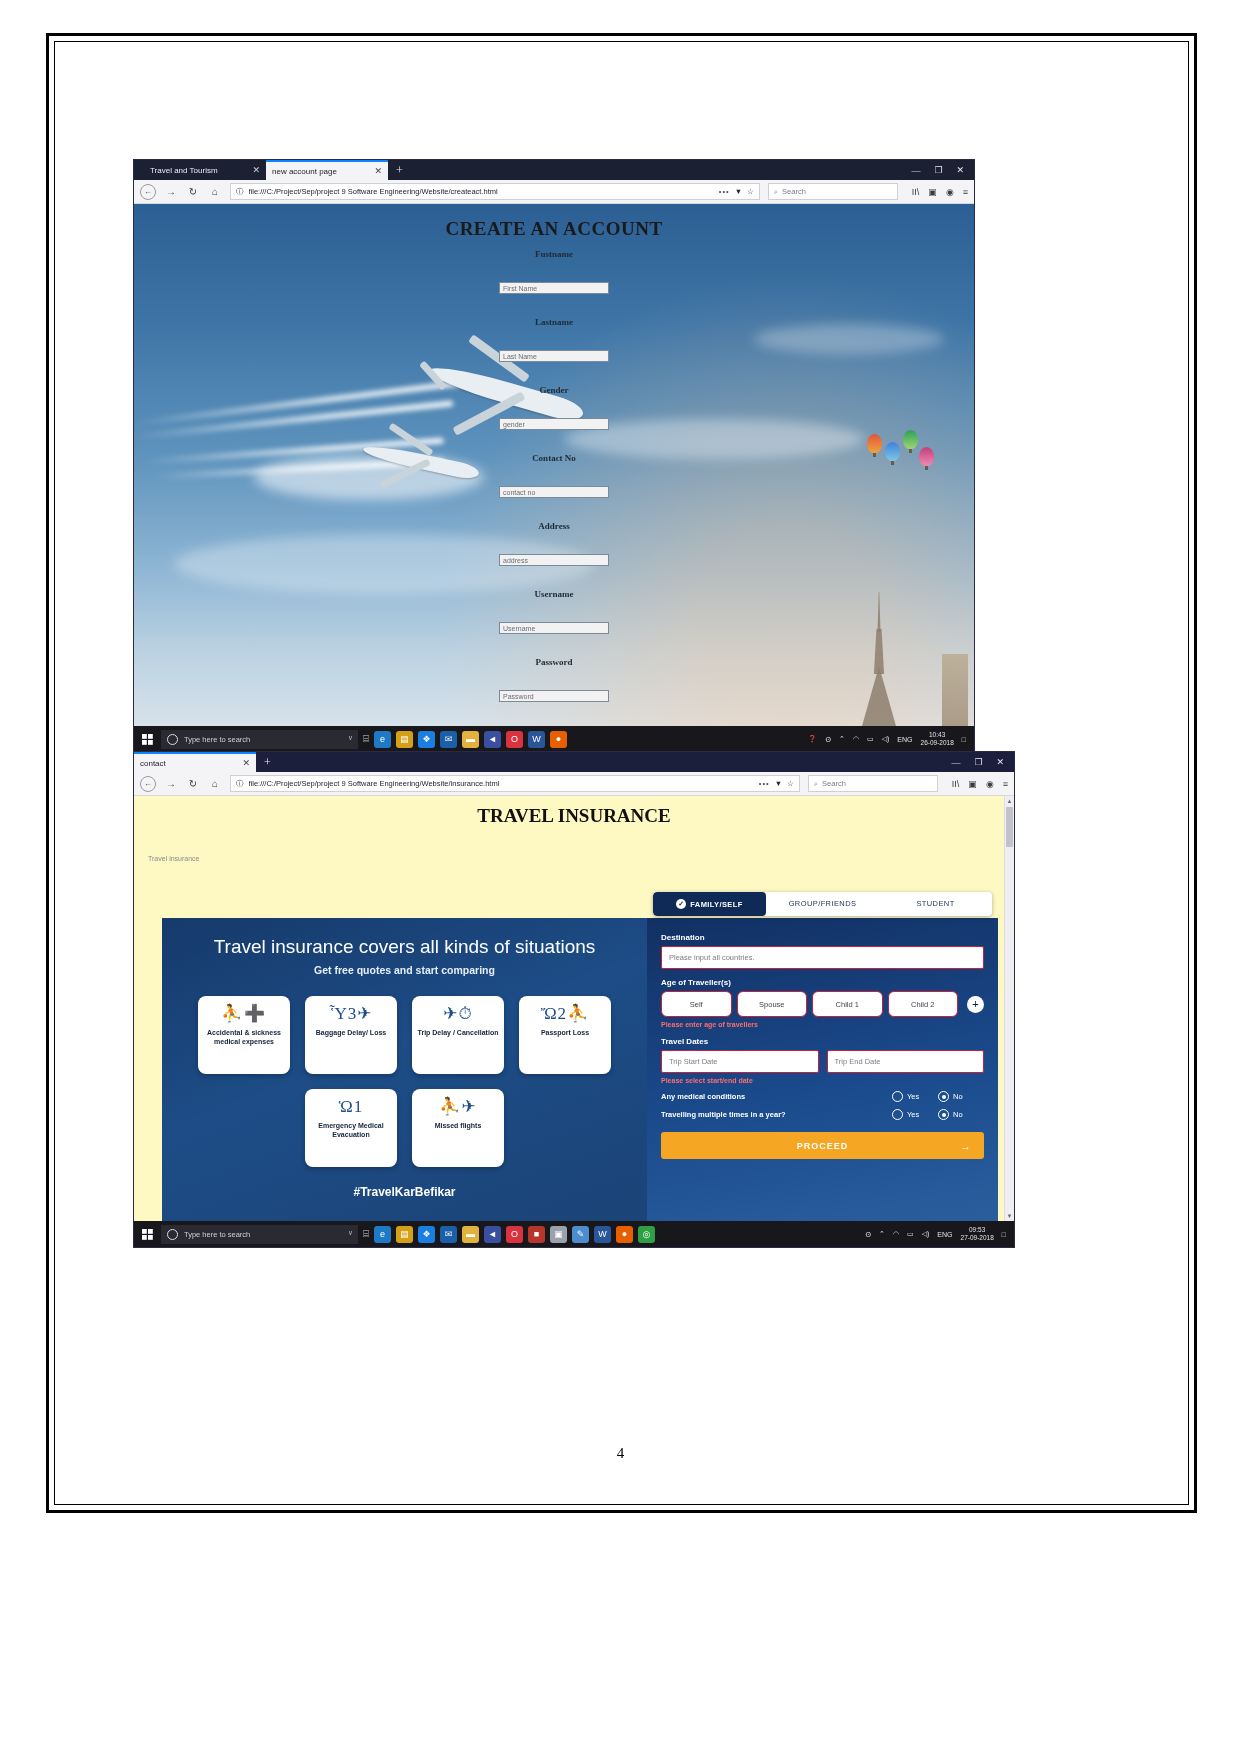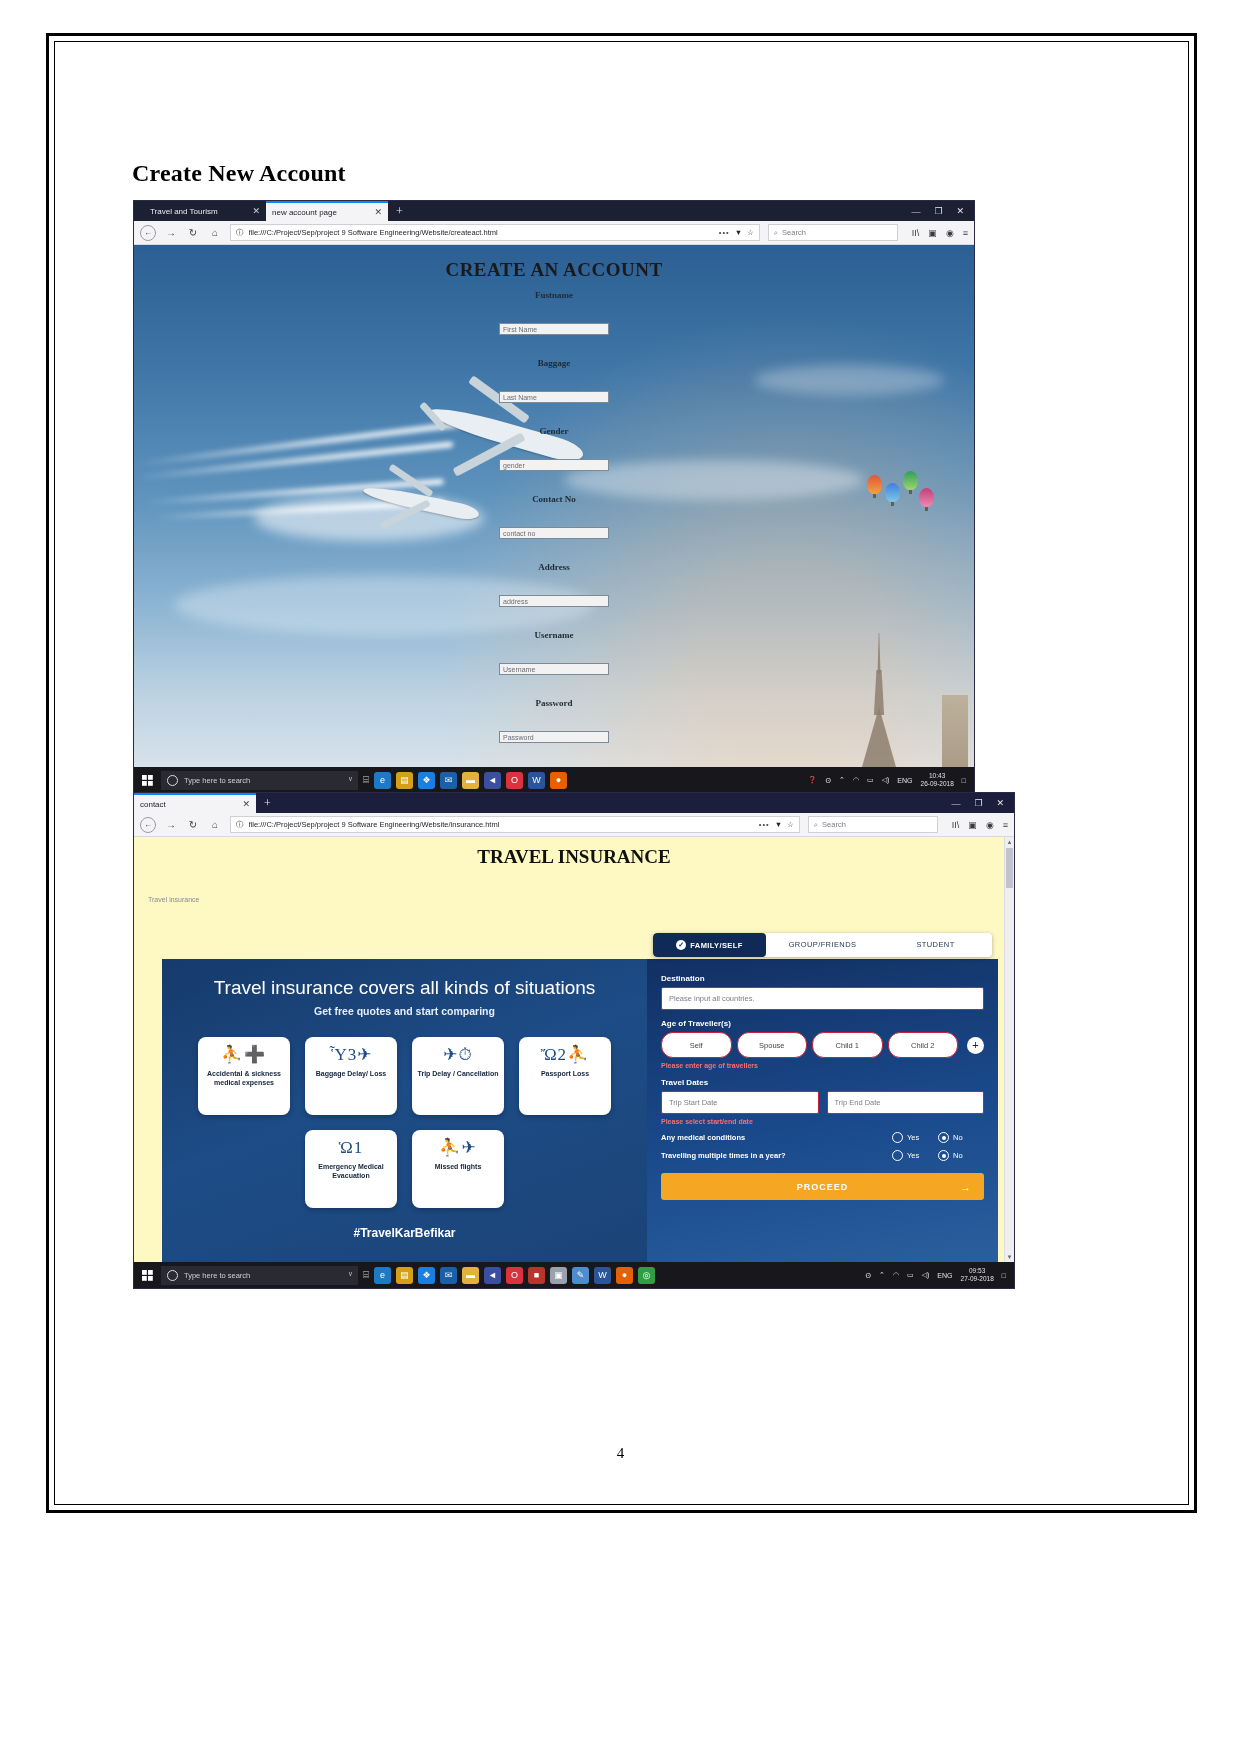--- a/index.html
+++ b/index.html
@@ -95,21 +95,21 @@
   .ins-right{flex:1;background:linear-gradient(170deg,#123063 0%,#1a4a8c 55%,#2a5f9e 100%);position:relative;padding:0 0 0 0;}
   .seg-wrap{display:flex;background:#fff;border-radius:4px;margin:-12px 6px 0 6px;position:relative;top:-14px;overflow:hidden;box-shadow:0 1px 4px rgba(0,0,0,.3);}
   .seg{flex:1;text-align:center;font-family:"Liberation Sans",sans-serif;font-size:7.5px;letter-spacing:.4px;padding:7px 2px;color:#2a3a55;}
   .seg.active{background:#102a57;color:#fff;border-radius:4px;display:flex;align-items:center;justify-content:center;gap:4px;font-weight:bold;}
   .seg.active .tick{width:10px;height:10px;border-radius:50%;background:#fff;color:#102a57;font-size:7px;display:flex;align-items:center;justify-content:center;}
   .fgroup{padding:0 14px;margin-top:-6px;}
   .flbl{font-family:"Liberation Sans",sans-serif;font-size:8px;color:#fff;font-weight:bold;margin:9px 0 4px 0;}
   .ftxt{background:#fff;border:1px solid #c7203a;height:21px;display:flex;align-items:center;padding-left:7px;font-family:"Liberation Sans",sans-serif;font-size:7.5px;color:#7d7d88;border-radius:2px;}
   .err{font-family:"Liberation Sans",sans-serif;font-size:7px;color:#ff6d6d;font-weight:bold;margin-top:4px;}
   .age-row{display:flex;align-items:center;gap:5px;}
-  .agebox{flex:1;background:#fff;border:1px solid #c7203a;height:24px;display:flex;align-items:center;justify-content:center;font-family:"Liberation Sans",sans-serif;font-size:7.5px;color:#44444e;border-radius:12px;}
+  .agebox{flex:1;background:#fff;border:1px solid #c7203a;height:24px;display:flex;align-items:center;justify-content:center;font-family:"Liberation Sans",sans-serif;font-size:7.5px;color:#44444e;border-radius:6px;}
   .plusbtn{width:17px;height:17px;border-radius:50%;background:#fff;color:#0f2a55;font-weight:bold;font-size:12px;display:flex;align-items:center;justify-content:center;margin-left:4px;}
   .dates-row{display:flex;gap:8px;}
   .dates-row .ftxt{flex:1;}
   .q-row{display:flex;align-items:center;margin-top:7px;}
   .q-label{font-family:"Liberation Sans",sans-serif;font-size:7.5px;color:#fff;font-weight:bold;flex:1;line-height:1.25;}
   .radio{display:flex;align-items:center;gap:4px;width:46px;font-family:"Liberation Sans",sans-serif;font-size:7.5px;color:#fff;}
   .rdot{width:9px;height:9px;border-radius:50%;border:1.3px solid #fff;display:flex;align-items:center;justify-content:center;}
   .rdot.on:after{content:"";width:4px;height:4px;border-radius:50%;background:#fff;}
   .proceed{margin:12px 14px 0 14px;background:#f5a623;border-radius:3px;height:27px;display:flex;align-items:center;justify-content:center;position:relative;font-family:"Liberation Sans",sans-serif;font-size:9px;color:#fff;font-weight:bold;letter-spacing:1px;}
   .proceed .arrow{position:absolute;right:12px;font-size:11px;}
@@ -120,21 +120,20 @@
   .pagenum{position:absolute;left:0;right:0;top:1445px;text-align:center;font-family:"Liberation Serif",serif;font-size:15px;color:#000;}
 </style>
 </head>
 <body>
 
 <div class="page-border-outer"></div>
 <div class="page-border-inner"></div>
 
 <div class="content">
 
-  <h2 class="section-title">Create New Account</h2>
 
   <div class="browser shot1">
     <div class="tabstrip">
       <div class="tab inactive">
         <span>Travel and Tourism</span>
         <span class="x">✕</span>
       </div>
       <div class="tab active">
         <span>new account page</span>
         <span class="x">✕</span>
@@ -201,21 +200,21 @@
           <div class="mid"></div>
           <div class="top"></div>
       </div>
       <div class="tower2"></div>
 
       <div class="page-title">CREATE AN ACCOUNT</div>
 
       <div class="acct-form">
         <div class="flabel">Fustname</div>
         <div class="finput">First Name</div>
-        <div class="flabel">Baggage</div>
+        <div class="flabel">Lastname</div>
         <div class="finput">Last Name</div>
         <div class="flabel">Gender</div>
         <div class="finput">gender</div>
         <div class="flabel">Contact No</div>
         <div class="finput">contact no</div>
         <div class="flabel">Address</div>
         <div class="finput">address</div>
         <div class="flabel">Username</div>
         <div class="finput">Username</div>
         <div class="flabel">Password</div>

